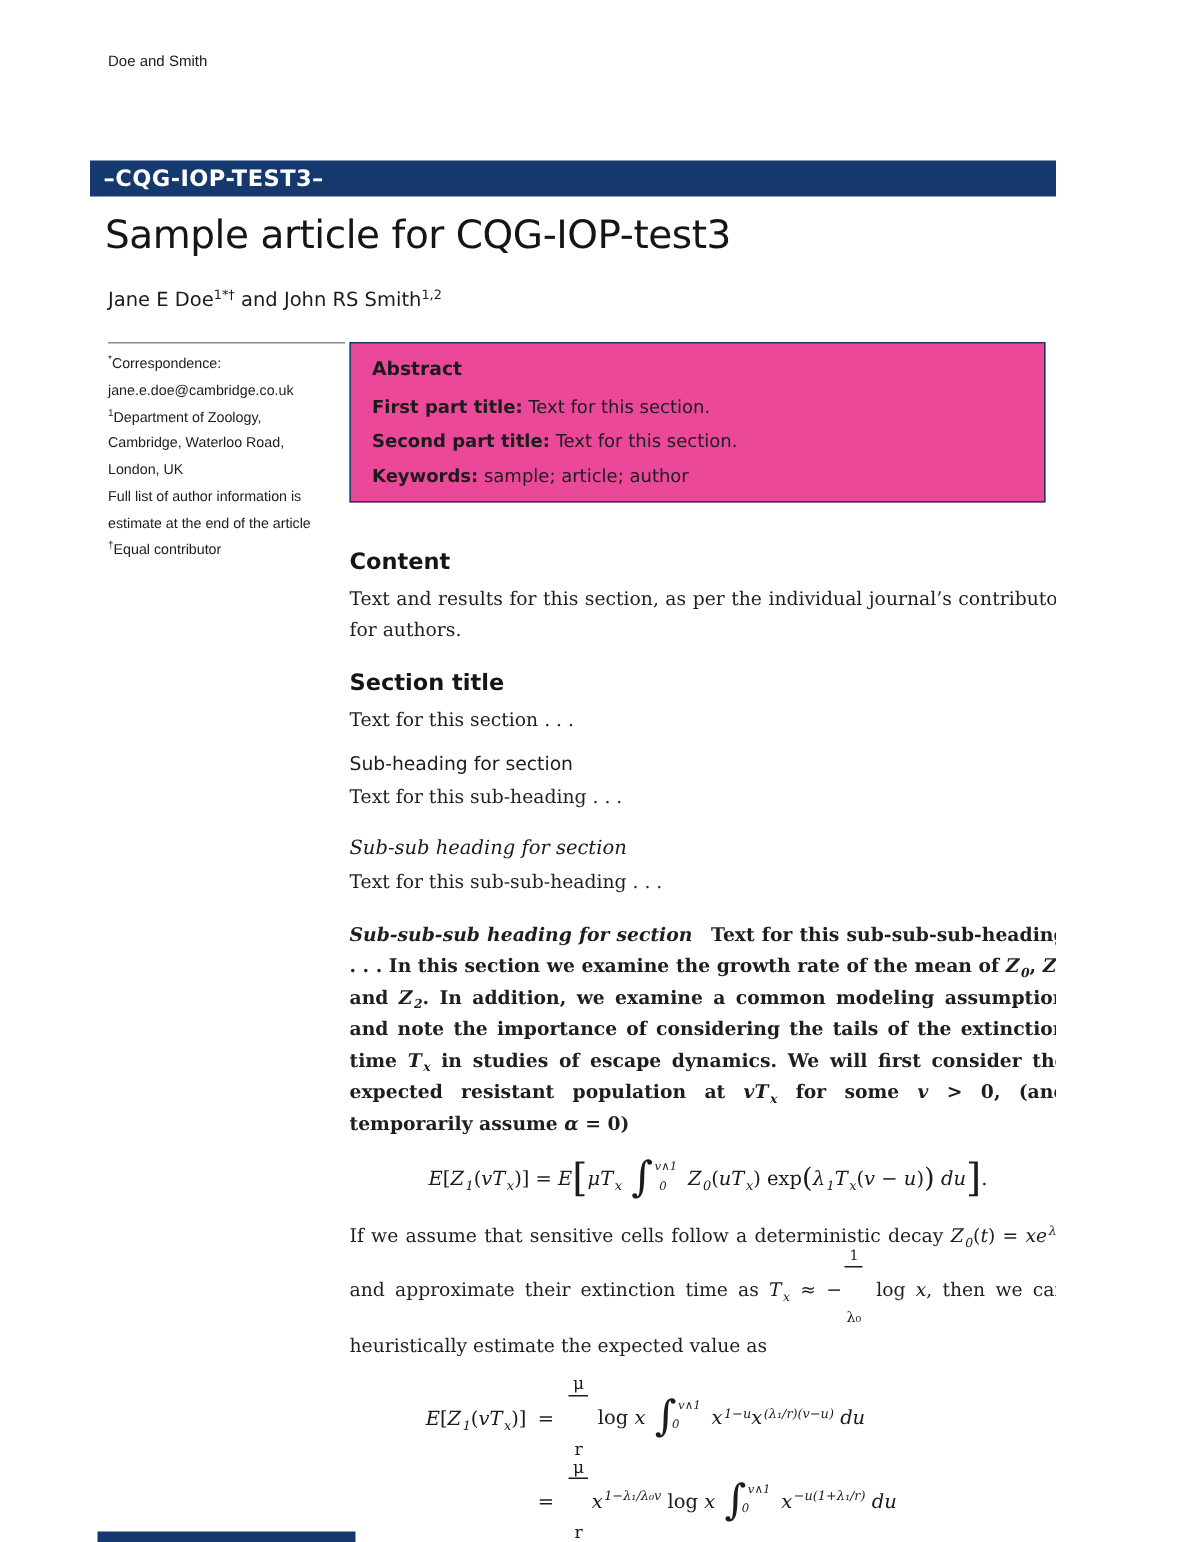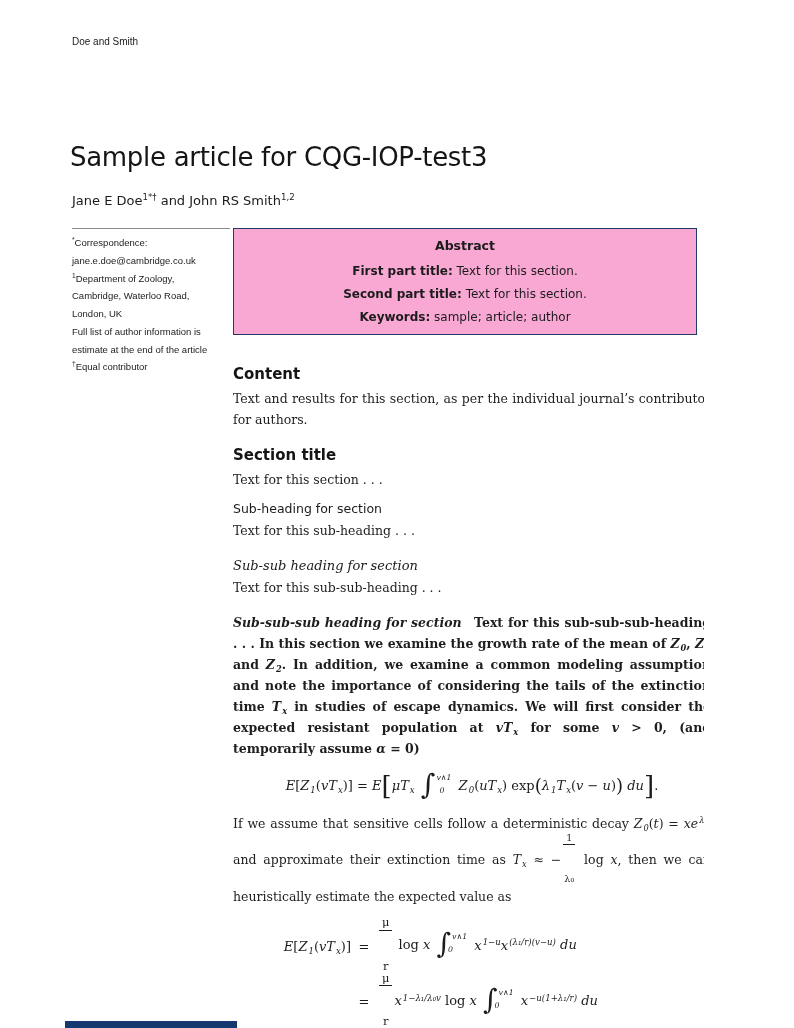--- a/index.html
+++ b/index.html
@@ -17,21 +17,21 @@
 
   .authors{position:absolute;left:72px;top:192px;font:400 13px "DejaVu Sans",sans-serif;color:#1b1b1b;}
   .authors sup{font-size:66%;}
 
   .sidebar{position:absolute;left:72px;top:228px;width:158px;border-top:1px solid #8a8a8a;
            padding-top:4px;font:400 9.5px/14.6px "Liberation Sans",sans-serif;color:#1b1b1b;}
   .sidebar .sline{white-space:nowrap;}
   .sidebar sup{font-size:70%;}
 
   .absbox{position:absolute;left:233px;top:228px;width:464px;box-sizing:border-box;
-          border:1.5px solid #1f3a66;padding:9px 14px 10px;background:#f9a8d4;text-align:center;}
+          border:1.5px solid #1f3a66;padding:9px 14px 10px;background:#ec4899;}
   .absbox .abshead{font:700 12.5px "DejaVu Sans",sans-serif;margin:0 0 11px;}
   .absbox .absline{font:400 12px "DejaVu Sans",sans-serif;margin:0 0 9px;}
   .absbox .absline:last-child{margin-bottom:0;}
   .absbox .absline b{font-weight:700;}
 
   .main{position:absolute;left:233px;top:365px;width:478px;}
   .h2{font:700 15px "DejaVu Sans",sans-serif;color:#151515;margin:0 0 5px;}
   .h2.sectitle{margin-top:16px;}
   .subheading{font:400 12.5px "DejaVu Sans",sans-serif;margin:11px 0 4px;}
   .subsubheading{font:italic 400 13px "DejaVu Serif",serif;margin:17px 0 4px;}
@@ -71,20 +71,23 @@
 
   .footer-bar{position:absolute;left:65px;bottom:0;width:172px;height:7px;background:#15386E;}
 </style>
 </head>
 <body>
 
 <div class="page">
 
   <div class="running">Doe and Smith</div>
 
+  <div class="banner">
+    <span>–CQG-IOP-TEST3–</span>
+  </div>
 
   <h1 class="title">Sample article for CQG-IOP-test3</h1>
 
   <div class="authors">
     <span>Jane E Doe</span><sup>1*†</sup><span> and </span><span>John RS Smith</span><sup>1,2</sup>
   </div>
 
   <div class="sidebar">
     <div class="sline"><sup>*</sup><span>Correspondence:</span></div>
     <div class="sline"><sup></sup><span>jane.e.doe@cambridge.co.uk</span></div>

